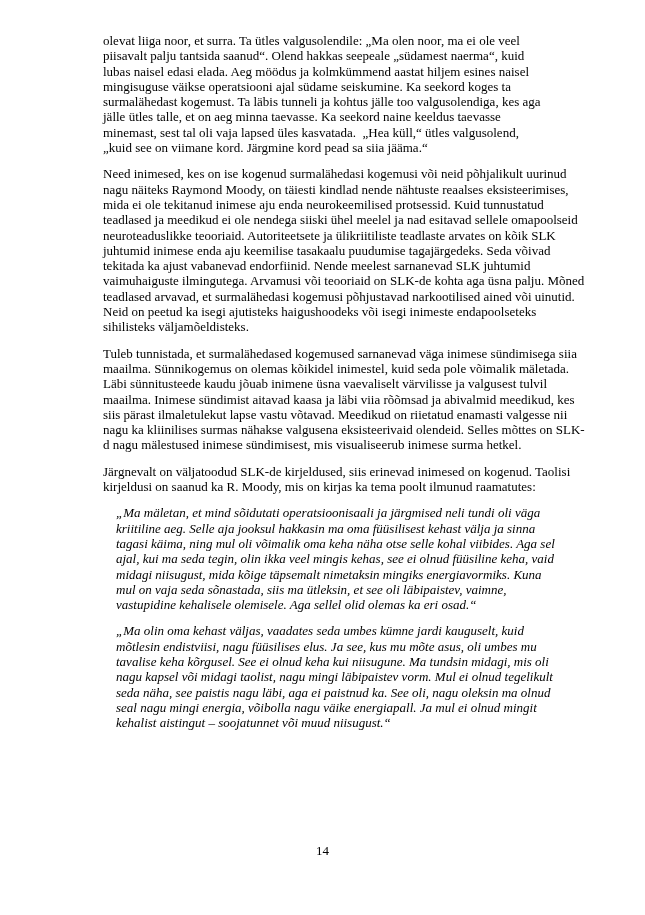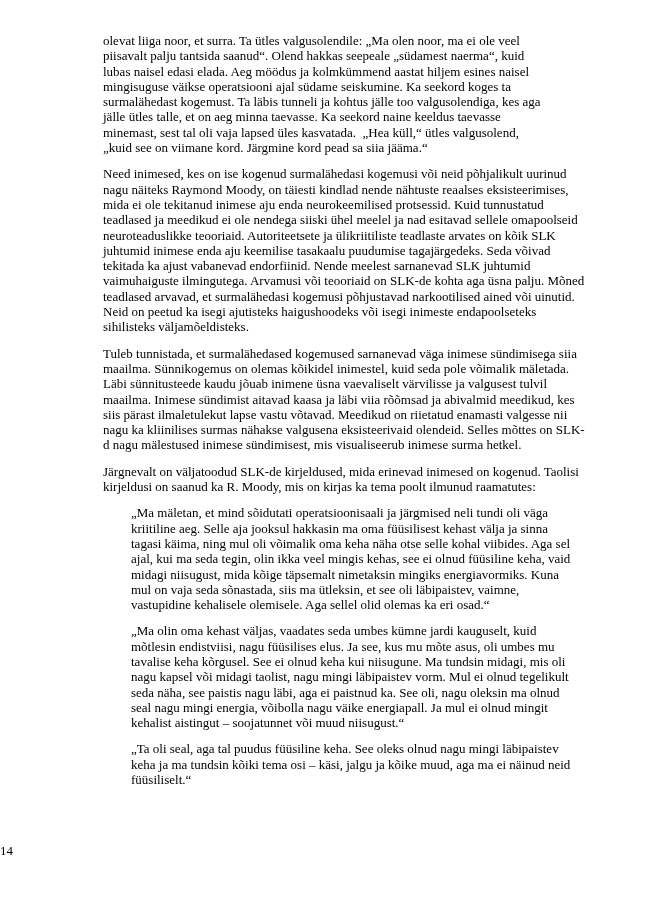--- a/index.html
+++ b/index.html
@@ -23,27 +23,29 @@
     width: 540px;
   }
   .content p {
     margin: 0 0 11px 0;
     font-size: 13px;
     line-height: 15.3px;
     white-space: pre-wrap;
     color: #000000;
   }
   .content p.quote {
-    margin-left: 28px;
+    margin-left: 13px;
+    font-style: italic;
   }
   .page-footer {
     position: absolute;
     left: 0;
     right: 0;
     top: 843px;
+    text-align: center;
     font-size: 13px;
     line-height: 15px;
     color: #000000;
   }
 </style>
 </head>
 <body>
 
 <div class="page">
   <div class="content">
@@ -66,34 +68,31 @@
 teadlased arvavad, et surmalähedasi kogemusi põhjustavad narkootilised ained või uinutid.
 Neid on peetud ka isegi ajutisteks haigushoodeks või isegi inimeste endapoolseteks
 sihilisteks väljamõeldisteks.</p>
     <p class="body">Tuleb tunnistada, et surmalähedased kogemused sarnanevad väga inimese sündimisega siia
 maailma. Sünnikogemus on olemas kõikidel inimestel, kuid seda pole võimalik mäletada.
 Läbi sünnitusteede kaudu jõuab inimene üsna vaevaliselt värvilisse ja valgusest tulvil
 maailma. Inimese sündimist aitavad kaasa ja läbi viia rõõmsad ja abivalmid meedikud, kes
 siis pärast ilmaletulekut lapse vastu võtavad. Meedikud on riietatud enamasti valgesse nii
 nagu ka kliinilises surmas nähakse valgusena eksisteerivaid olendeid. Selles mõttes on SLK-
 d nagu mälestused inimese sündimisest, mis visualiseerub inimese surma hetkel.</p>
-    <p class="body">Järgnevalt on väljatoodud SLK-de kirjeldused, mida erinevad inimesed on kogenud. Taolisi
+    <p class="body">Järgnevalt on väljatoodud SLK-de kirjeldused, siis erinevad inimesed on kogenud. Taolisi
 kirjeldusi on saanud ka R. Moody, mis on kirjas ka tema poolt ilmunud raamatutes:</p>
     <p class="quote">„Ma mäletan, et mind sõidutati operatsioonisaali ja järgmised neli tundi oli väga
 kriitiline aeg. Selle aja jooksul hakkasin ma oma füüsilisest kehast välja ja sinna
 tagasi käima, ning mul oli võimalik oma keha näha otse selle kohal viibides. Aga sel
 ajal, kui ma seda tegin, olin ikka veel mingis kehas, see ei olnud füüsiline keha, vaid
 midagi niisugust, mida kõige täpsemalt nimetaksin mingiks energiavormiks. Kuna
 mul on vaja seda sõnastada, siis ma ütleksin, et see oli läbipaistev, vaimne,
 vastupidine kehalisele olemisele. Aga sellel olid olemas ka eri osad.“</p>
     <p class="quote">„Ma olin oma kehast väljas, vaadates seda umbes kümne jardi kauguselt, kuid
 mõtlesin endistviisi, nagu füüsilises elus. Ja see, kus mu mõte asus, oli umbes mu
 tavalise keha kõrgusel. See ei olnud keha kui niisugune. Ma tundsin midagi, mis oli
 nagu kapsel või midagi taolist, nagu mingi läbipaistev vorm. Mul ei olnud tegelikult
 seda näha, see paistis nagu läbi, aga ei paistnud ka. See oli, nagu oleksin ma olnud
 seal nagu mingi energia, võibolla nagu väike energiapall. Ja mul ei olnud mingit
 kehalist aistingut – soojatunnet või muud niisugust.“</p>
-    <p class="quote">„Ta oli seal, aga tal puudus füüsiline keha. See oleks olnud nagu mingi läbipaistev
-keha ja ma tundsin kõiki tema osi – käsi, jalgu ja kõike muud, aga ma ei näinud neid
-füüsiliselt.“</p>
   </div>
   <div class="page-footer">14</div>
 </div>
 
 </body></html>

